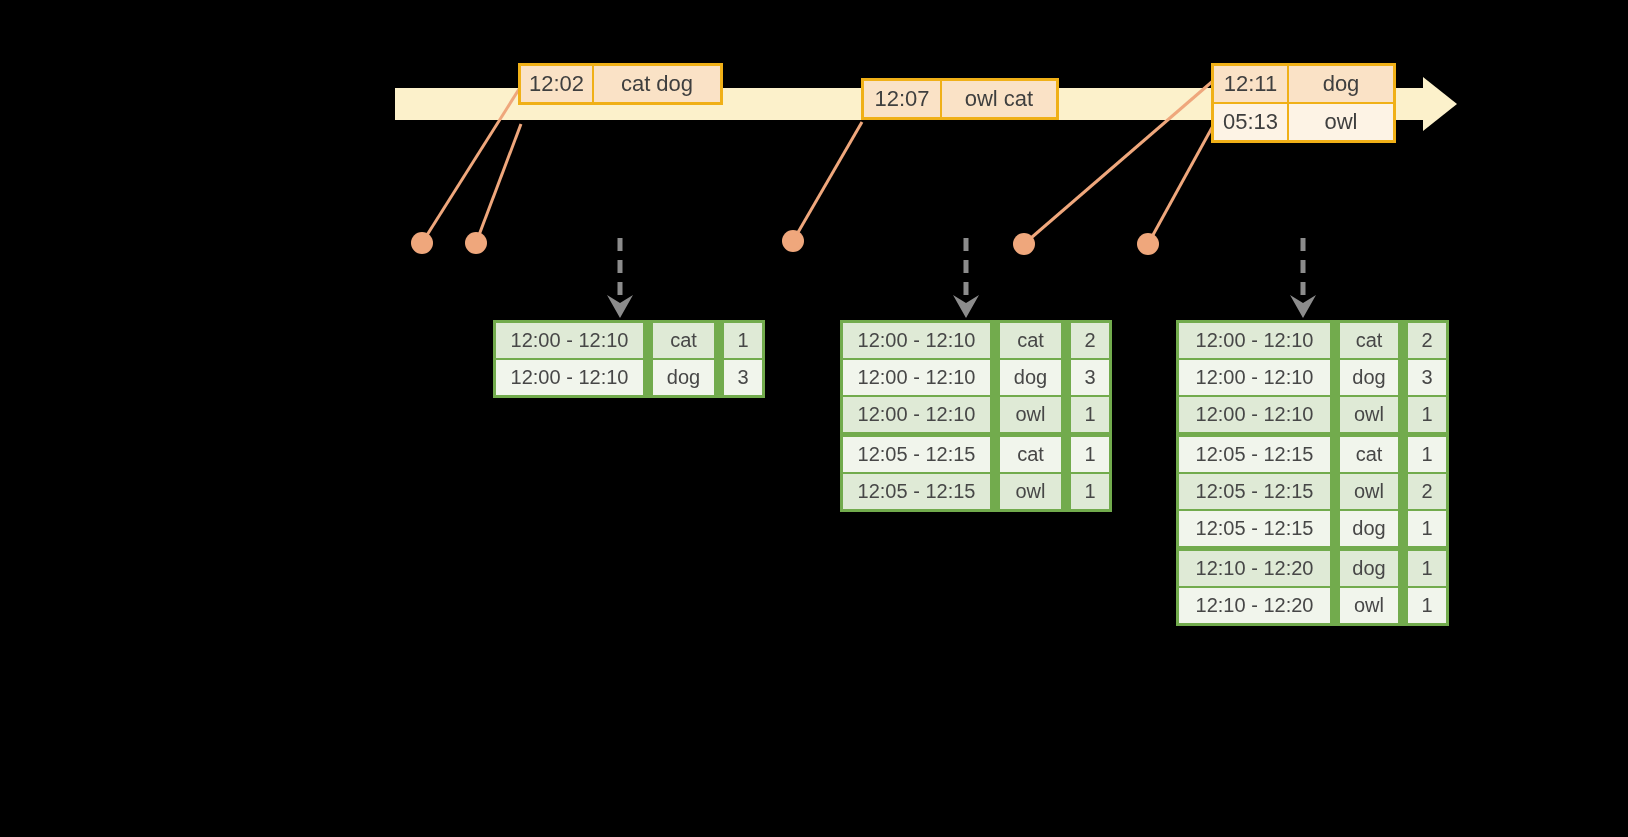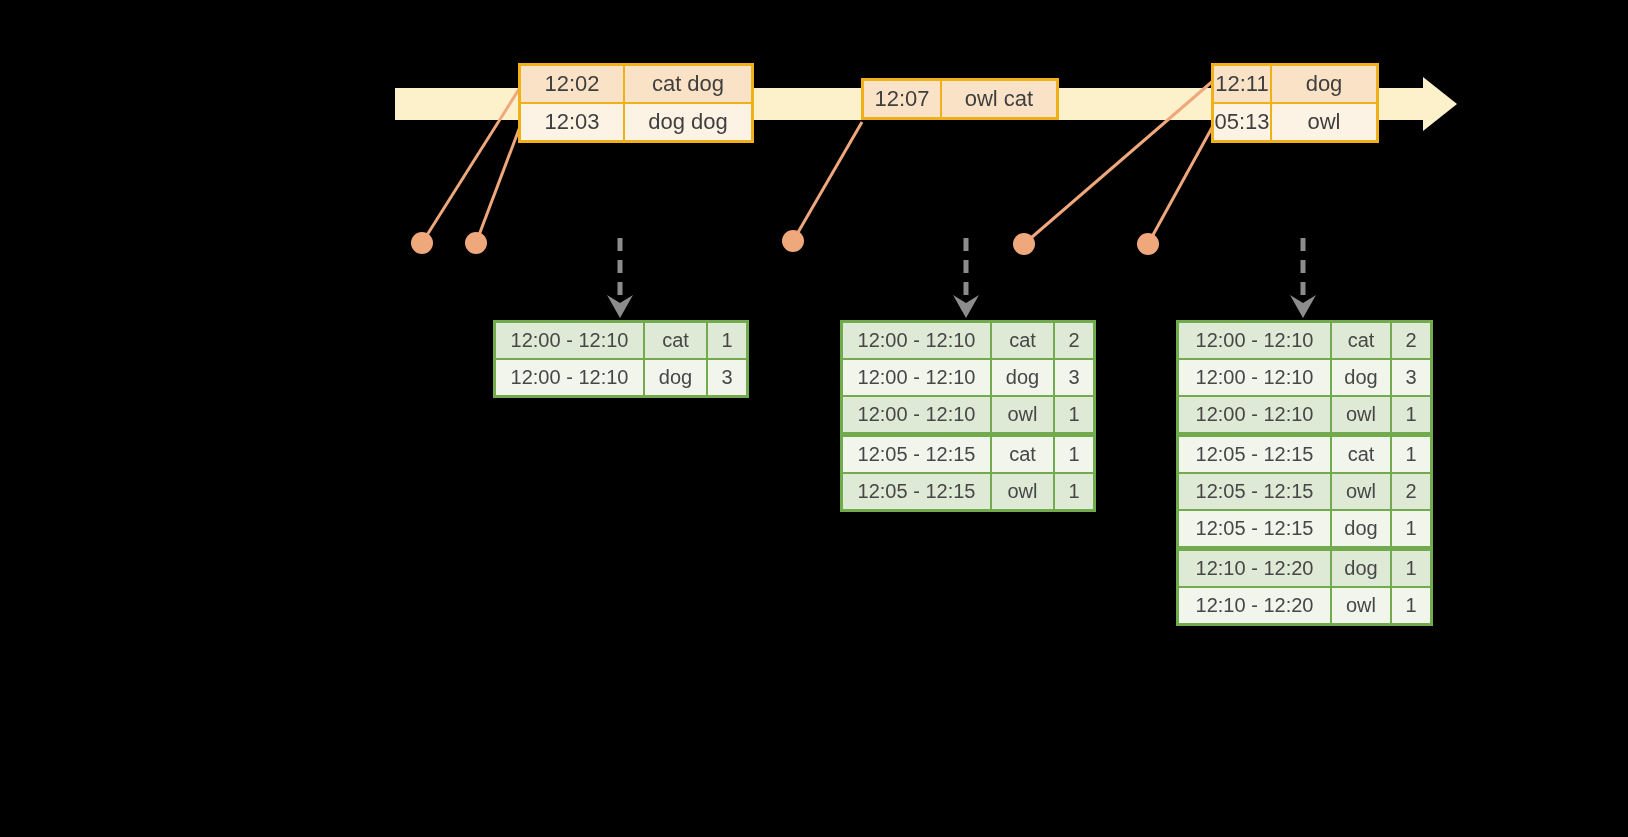--- a/index.html
+++ b/index.html
@@ -8,28 +8,28 @@
   #layer-svg{position:absolute;left:0;top:0;z-index:0;}
 
   
   .etable{position:absolute;z-index:2;background:#F0B017;border:3px solid #F0B017;
           display:flex;flex-direction:column;gap:2px;}
   .erow{display:flex;gap:2px;}
   .ecell{display:flex;align-items:center;justify-content:center;
          color:#3F3F3F;font-size:22px;height:36px;}
   .efill-a{background:#FAE2C6;}
   .efill-b{background:#FDF3E5;}
-  .et0 .etime{width:102px}  .et0 .eword{width:126px}
+  .et0 .etime{width:71px}  .et0 .eword{width:126px}
   .et1 .etime{width:76px}  .et1 .eword{width:114px}
-  .et2 .etime{width:56px}  .et2 .eword{width:104px}
+  .et2 .etime{width:73px}  .et2 .eword{width:104px}
 
   
   .gtable{position:absolute;z-index:2;background:#72AB4D;border:3px solid #72AB4D;
           display:flex;flex-direction:column;gap:2px;}
-  .grow{display:flex;gap:2px;}
+  .grow{display:flex;gap:10px;}
   .grow.gsep{margin-top:3px;}
   .gcell{display:flex;align-items:center;justify-content:center;
          color:#474747;font-size:20px;height:35px;}
   .gfill-a{background:#DFEAD6;}
   .gfill-b{background:#F1F5EC;}
   .g0 .gwin{width:147px} .g0 .gword{width:61px} .g0 .gcnt{width:38px}
   .g1 .gwin{width:147px} .g1 .gword{width:61px} .g1 .gcnt{width:38px}
   .g2 .gwin{width:151px} .g2 .gword{width:58px} .g2 .gcnt{width:38px}
 </style>
 </head>
@@ -67,24 +67,20 @@
       <path d="M607 295 L620 318 L633 295 L620 303 Z"></path>
       <path d="M953 295 L966 318 L979 295 L966 303 Z"></path>
       <path d="M1290 295 L1303 318 L1316 295 L1303 303 Z"></path>
     </g>
   </svg>
 
   <div class="etable et0" style="left:518px;top:63px;">
     <div class="erow">
       <div class="ecell etime efill-a">12:02</div>
       <div class="ecell eword efill-a">cat dog</div>
-    </div>
-    <div class="erow">
-      <div class="ecell etime efill-b">12:03</div>
-      <div class="ecell eword efill-b">dog dog</div>
     </div>
   </div>
 
   <div class="etable et1" style="left:861px;top:78px;align-items:center;">
     <div class="erow">
       <div class="ecell etime efill-a">12:07</div>
       <div class="ecell eword efill-a">owl cat</div>
     </div>
   </div>
 

